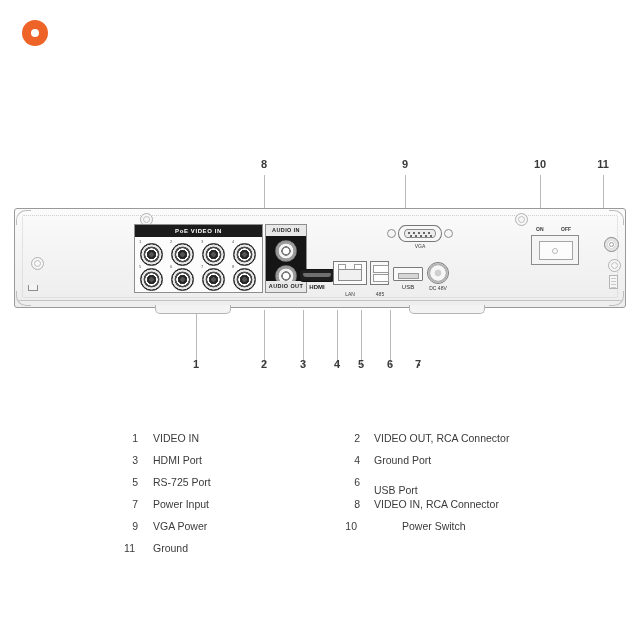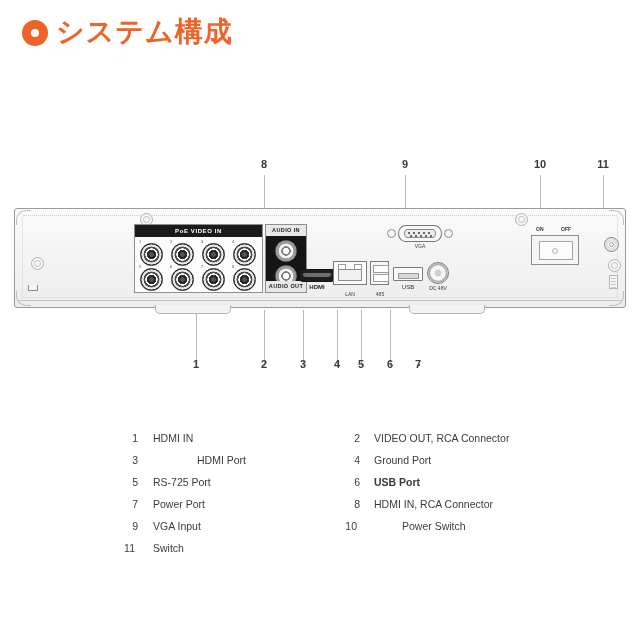--- a/index.html
+++ b/index.html
@@ -212,21 +212,20 @@
   .leg-item{position:absolute;font-size:10.5px;color:#3b3b3b;
     font-family:"Liberation Sans",sans-serif;white-space:nowrap;}
   .leg-num{position:absolute;width:16px;text-align:right;font-size:10.5px;color:#3b3b3b;
     font-family:"Liberation Sans",sans-serif;}
 </style>
 </head>
 <body>
 
 <div id="header">
   <div id="bullet"></div>
-  <div id="page-title">システム構成</div>
 </div>
 
 <div id="diagram">
 
   <div class="leader" style="left:264px;top:115px;height:40px;"></div>
   <div class="leader" style="left:405px;top:115px;height:40px;"></div>
   <div class="leader" style="left:540px;top:115px;height:40px;"></div>
   <div class="leader" style="left:603px;top:115px;height:40px;"></div>
 
   <div class="calloutnum" style="left:255px;top:98px;">8</div>
@@ -354,39 +353,39 @@
       <div class="ventline" style="top:2px;"></div>
       <div class="ventline" style="top:5px;"></div>
       <div class="ventline" style="top:8px;"></div>
       <div class="ventline" style="top:11px;"></div>
     </div>
   </div>
 </div>
 
 <div id="legend">
   <div class="leg-num" style="left:122px;top:0px;">1</div>
-  <div class="leg-item" style="left:153px;top:0px;">HDMI IN</div>
+  <div class="leg-item" style="left:153px;top:0px;">VIDEO IN</div>
   <div class="leg-num" style="left:344px;top:0px;">2</div>
   <div class="leg-item" style="left:374px;top:0px;">VIDEO OUT, RCA Connector</div>
 
   <div class="leg-num" style="left:122px;top:22px;">3</div>
-  <div class="leg-item" style="left:153px;top:22px;margin-left:44px;">HDMI Port</div>
+  <div class="leg-item" style="left:153px;top:22px;">HDMI Port</div>
   <div class="leg-num" style="left:344px;top:22px;">4</div>
   <div class="leg-item" style="left:374px;top:22px;">Ground Port</div>
 
   <div class="leg-num" style="left:122px;top:44px;">5</div>
   <div class="leg-item" style="left:153px;top:44px;">RS-725 Port</div>
   <div class="leg-num" style="left:344px;top:44px;">6</div>
-  <div class="leg-item" style="left:374px;top:44px;font-weight:bold;">USB Port</div>
+  <div class="leg-item" style="left:374px;top:52px;">USB Port</div>
 
   <div class="leg-num" style="left:122px;top:66px;">7</div>
-  <div class="leg-item" style="left:153px;top:66px;">Power Port</div>
+  <div class="leg-item" style="left:153px;top:66px;">Power Input</div>
   <div class="leg-num" style="left:344px;top:66px;">8</div>
-  <div class="leg-item" style="left:374px;top:66px;">HDMI IN, RCA Connector</div>
+  <div class="leg-item" style="left:374px;top:66px;">VIDEO IN, RCA Connector</div>
 
   <div class="leg-num" style="left:122px;top:88px;">9</div>
-  <div class="leg-item" style="left:153px;top:88px;">VGA Input</div>
+  <div class="leg-item" style="left:153px;top:88px;">VGA Power</div>
   <div class="leg-num" style="left:341px;top:88px;">10</div>
   <div class="leg-item" style="left:374px;top:88px;padding-left:28px;">Power Switch</div>
 
   <div class="leg-num" style="left:119px;top:110px;">11</div>
-  <div class="leg-item" style="left:153px;top:110px;">Switch</div>
+  <div class="leg-item" style="left:153px;top:110px;">Ground</div>
 </div>
 
 </body></html>

